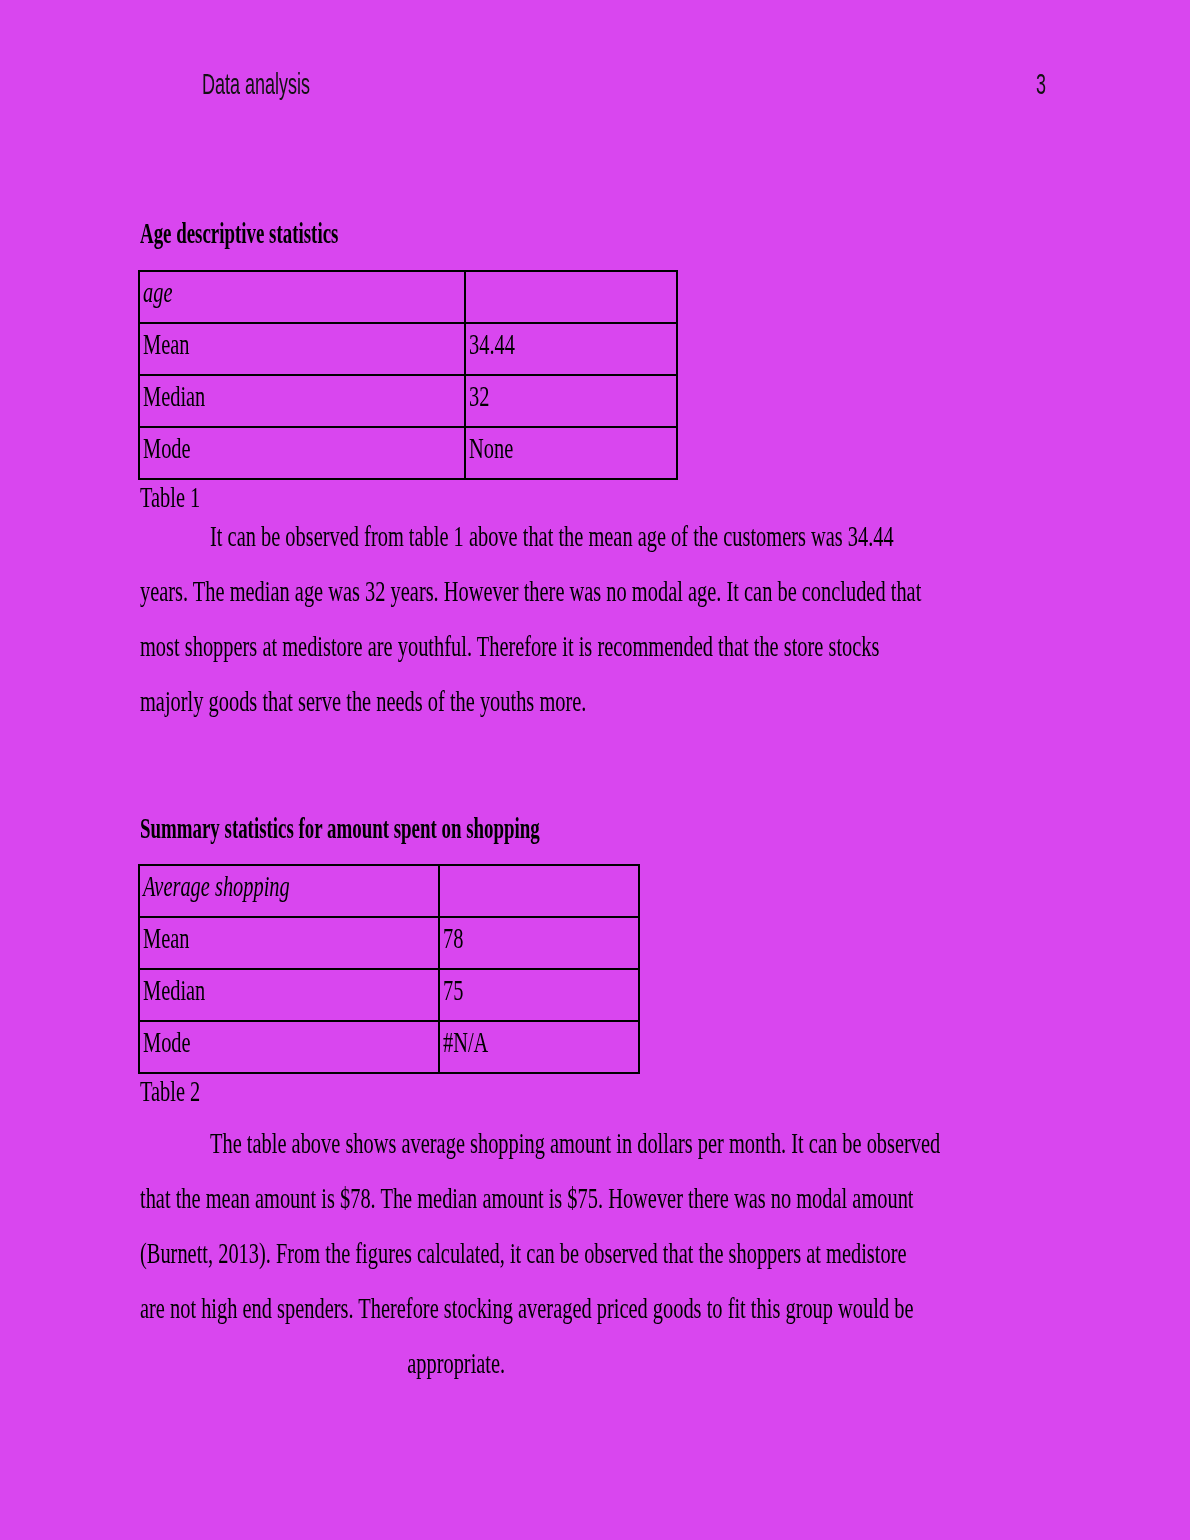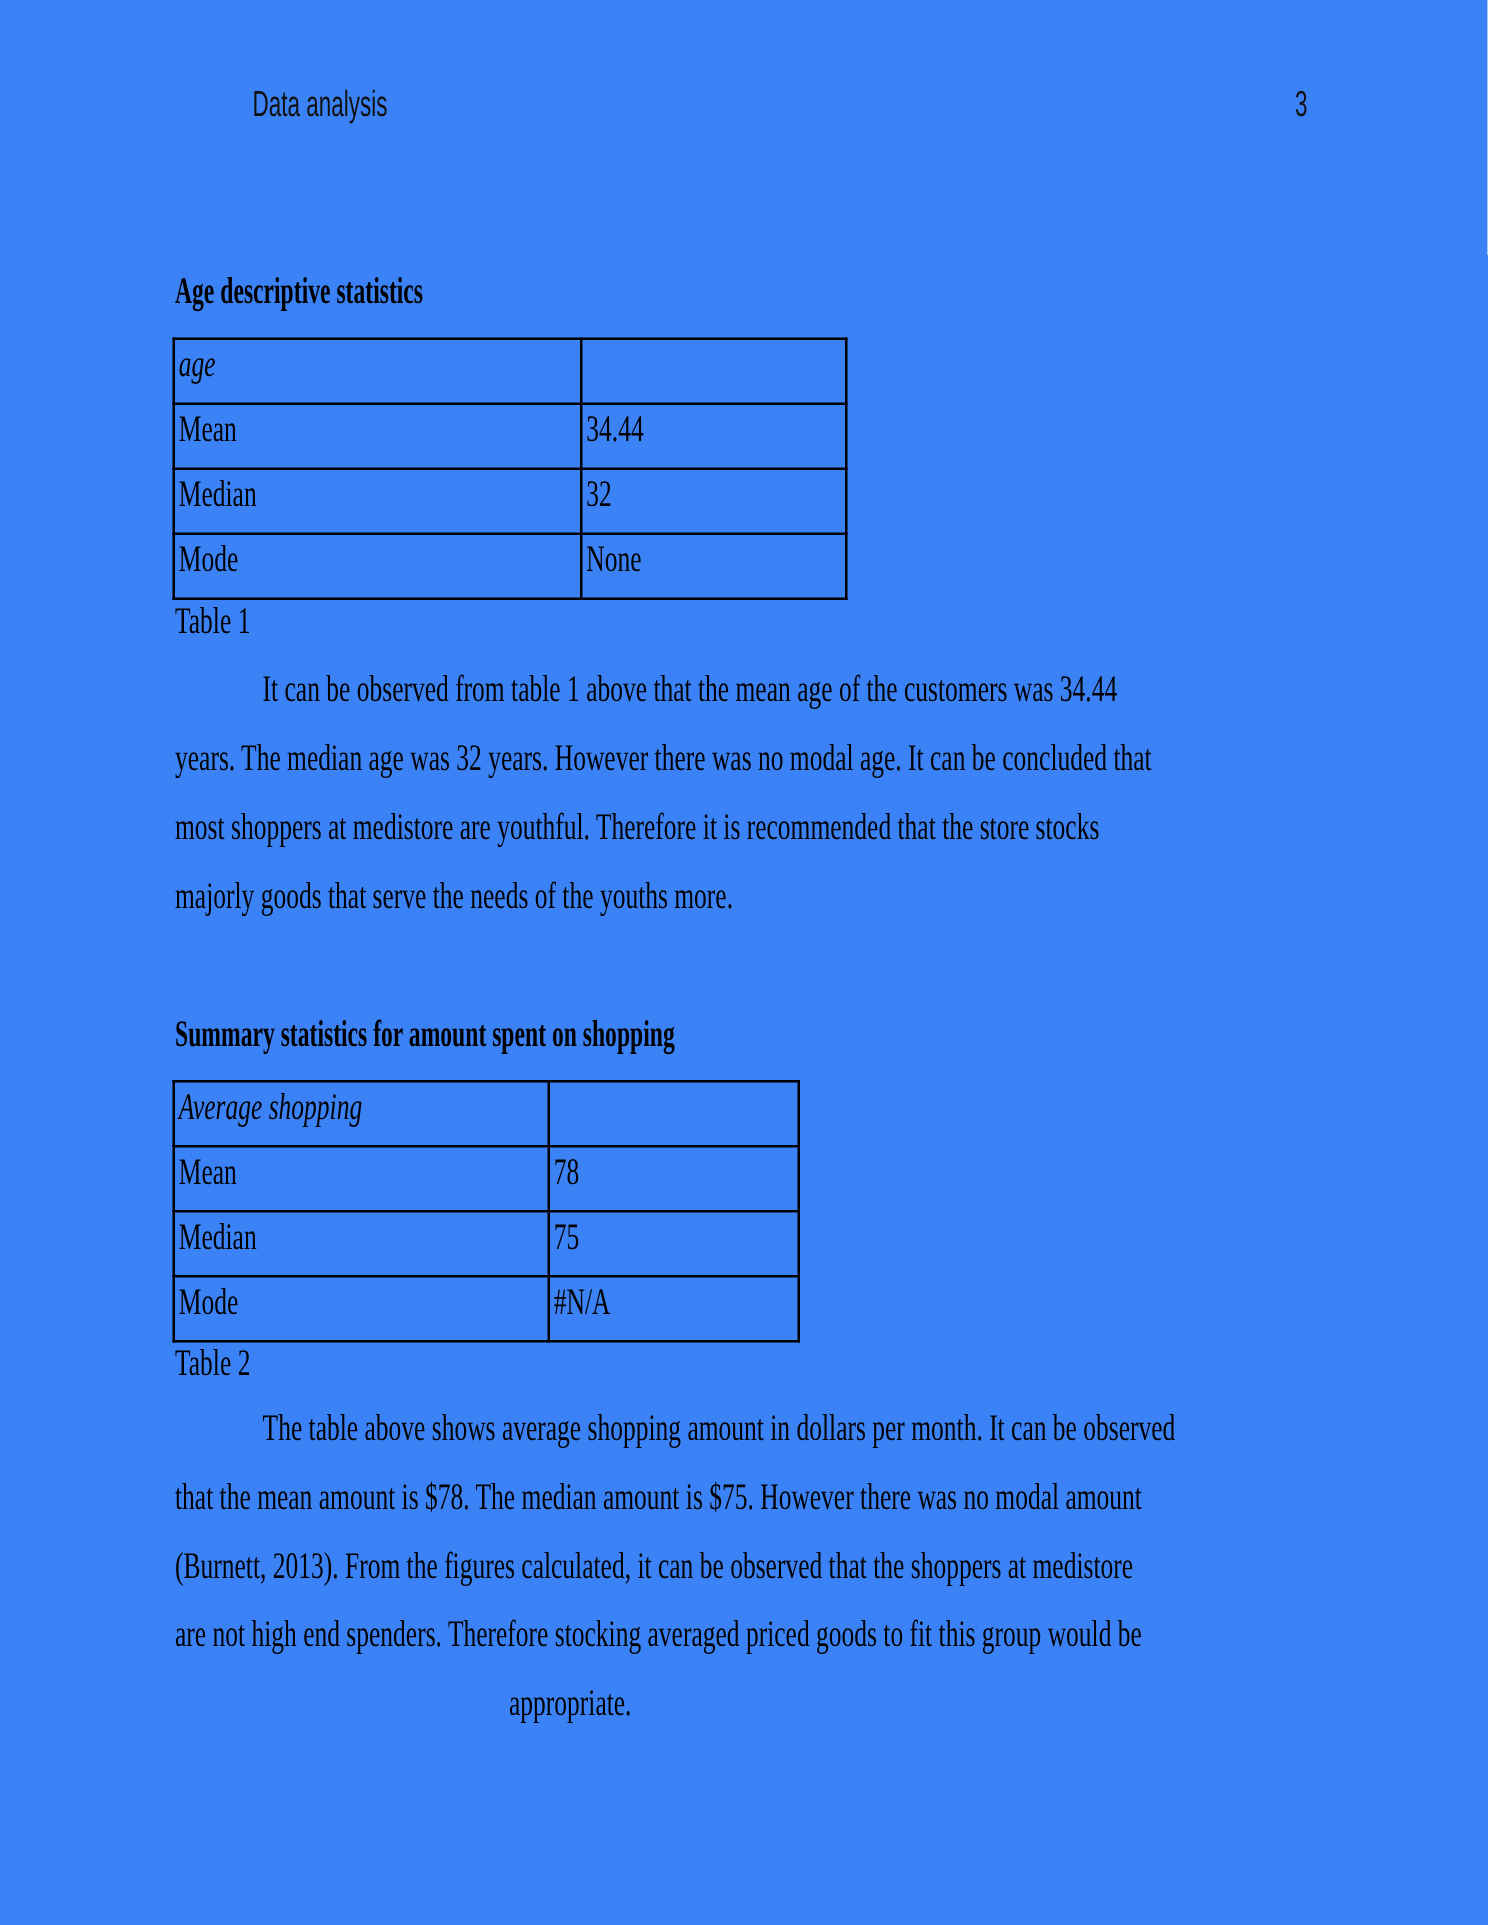--- a/index.html
+++ b/index.html
@@ -4,21 +4,21 @@
 <style>
   html, body {
     margin: 0;
     padding: 0;
     background: #ffffff;
   }
   .page {
     position: relative;
     width: 1190px;
     height: 1540px;
-    background: #3b82f6;
+    background: #d946ef;
     overflow: hidden;
     font-family: "Liberation Serif", "DejaVu Serif", serif;
     color: #000000;
   }
   .abs { position: absolute; }
 
   
   .tx {
     transform: scaleX(0.68);
     transform-origin: 0 50%;
@@ -108,21 +108,21 @@
           <div class="cell-text tx">Mode</div>
         </td>
         <td>
           <div class="cell-text tx">None</div>
         </td>
       </tr>
     </tbody>
   </table>
   <div class="abs caption tx" style="left:140px; top:481px;">Table 1</div>
 
-  <div class="abs" style="left:140px; top:524px; width:930px;">
+  <div class="abs" style="left:140px; top:508px; width:930px;">
     <div class="body-line tx indent">It can be observed from table 1 above that the mean age of the customers was 34.44</div>
     <div class="body-line tx">years. The median age was 32 years. However there was no modal age. It can be concluded that</div>
     <div class="body-line tx">most shoppers at medistore are youthful. Therefore it is recommended that the store stocks</div>
     <div class="body-line tx">majorly goods that serve the needs of the youths more.</div>
   </div>
 
   <div class="abs heading tx-boldhead" style="left:140px; top:811px;">Summary statistics for amount spent on shopping</div>
 
   <table class="doc-table abs" style="left:138px; top:864px; width:502px;border-radius:32px;">
     <tbody>

